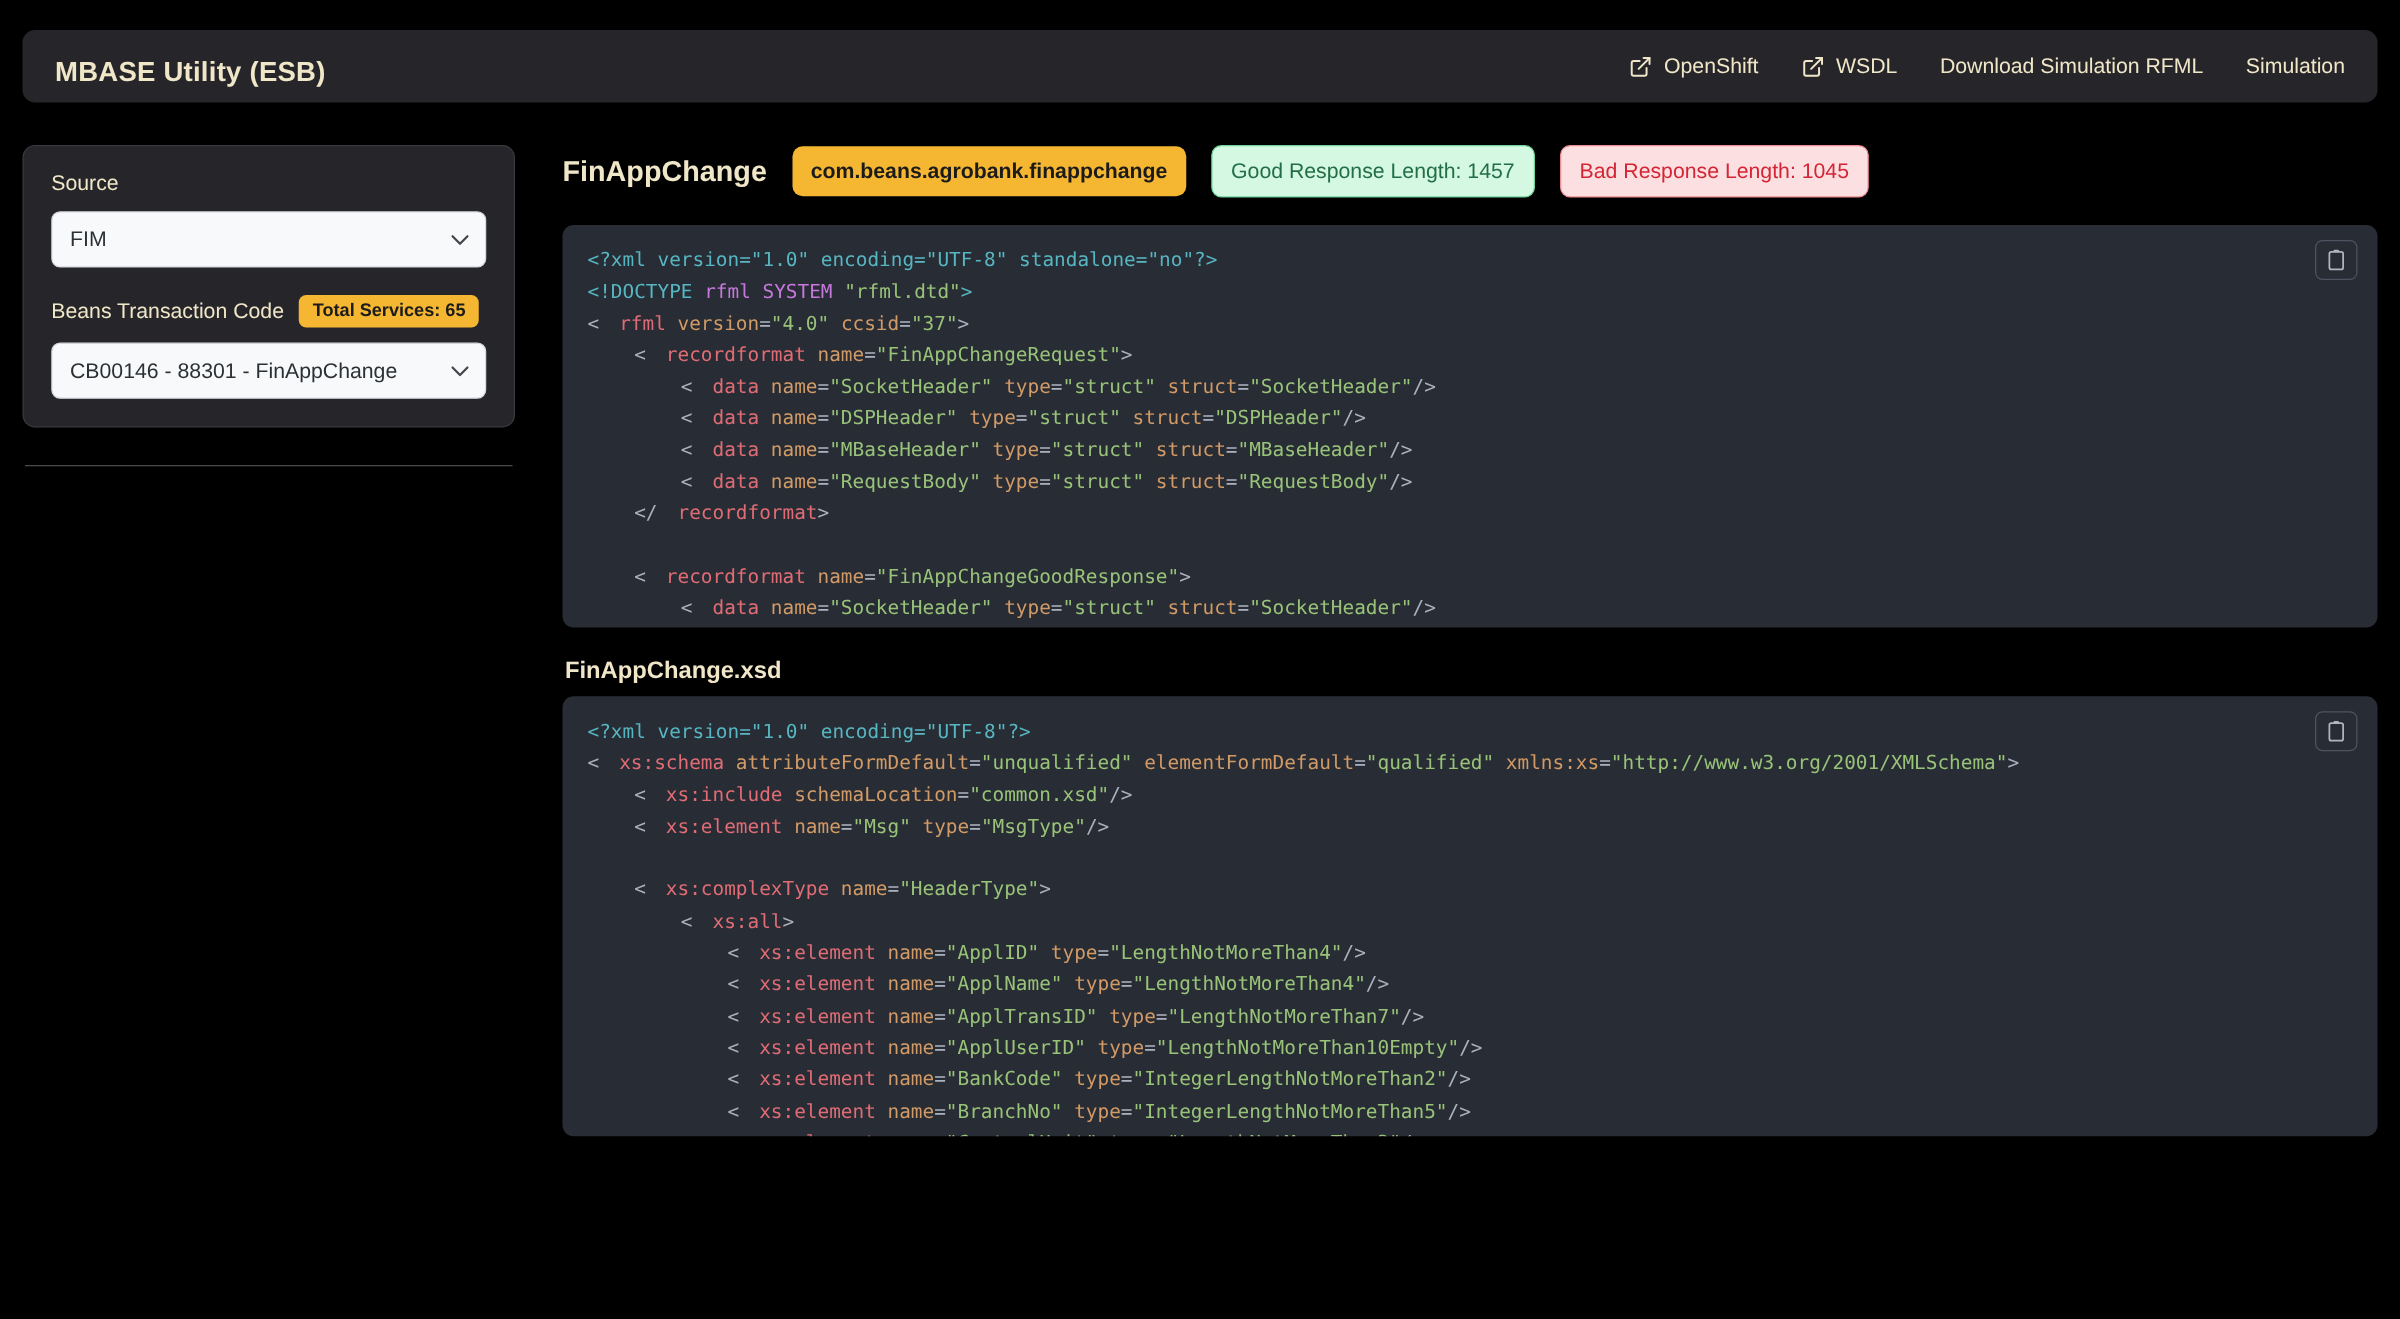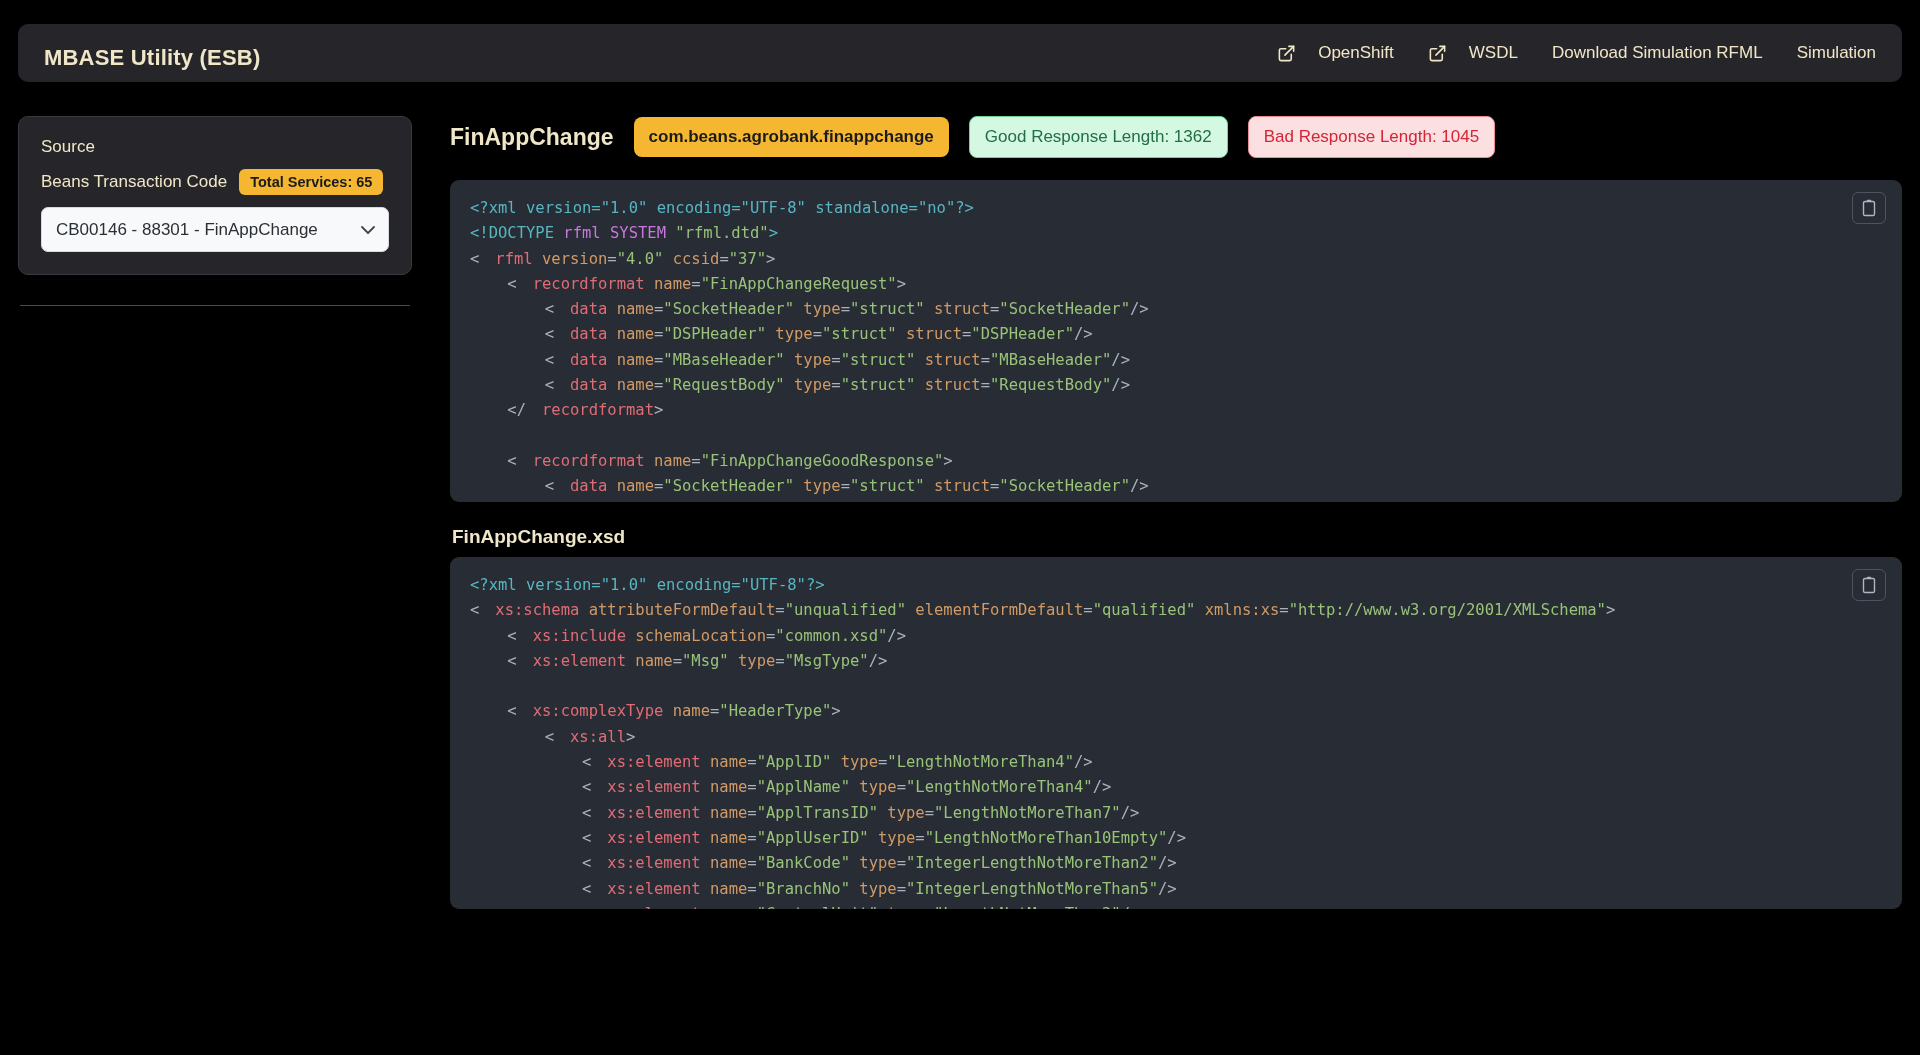--- a/index.html
+++ b/index.html
@@ -34,21 +34,21 @@
     margin-left: auto;
     display: flex;
     align-items: center;
     gap: 34px;
   }
   .nav-link {
     color: #f0e6c8;
     font-size: 17px;
     display: flex;
     align-items: center;
-    gap: 22px;
+    gap: 9px;
     cursor: pointer;
     white-space: nowrap;
   }
   .ext-icon { display: inline-flex; width: 19px; height: 19px; }
   .ext-icon svg { width: 19px; height: 19px; display: block; }
 
   
   .body-wrap {
     display: flex;
     padding: 34px 18px 0 18px;
@@ -266,20 +266,30 @@
     </div>
   </div>
 
   <div class="body-wrap">
 
     <div class="sidebar">
 
       <div class="panel">
         <div class="panel-label">
           <span>Source</span>
+        </div>
+        <div class="select-wrap">
+          <select class="ui-select">
+            <option>FIM</option>
+          </select>
+          <span class="chev">
+            <svg viewBox="0 0 14 9" fill="none" stroke="#43474c" stroke-width="1.8" stroke-linecap="round" stroke-linejoin="round">
+                <polyline points="1,1.5 7,7.5 13,1.5"></polyline>
+              </svg>
+          </span>
         </div>
 
         <div class="panel-label">
           <span>Beans Transaction Code</span>
           <span class="badge-amber">Total Services: 65</span>
         </div>
         <div class="select-wrap">
           <select class="ui-select">
             <option>CB00146 - 88301 - FinAppChange</option>
           </select>
@@ -295,21 +305,21 @@
       <hr class="divider">
 
 
     </div>
 
     <div class="main">
 
       <div class="main-head">
         <div class="main-title">FinAppChange</div>
         <div class="pkg-badge">com.beans.agrobank.finappchange</div>
-        <div class="len-badge len-good">Good Response Length: 1362</div>
+        <div class="len-badge len-good">Good Response Length: 1457</div>
         <div class="len-badge len-bad">Bad Response Length: 1045</div>
       </div>
 
       <div class="code-box rfml">
         <button class="copy-btn">
           <span>
             <svg viewBox="0 0 16 18" fill="none" stroke="#aeb6c4" stroke-width="1.4" stroke-linecap="round" stroke-linejoin="round">
               <rect x="2.5" y="2.5" width="11" height="14" rx="1.6"></rect>
               <path d="M5.8 2.5V1.6a.9.9 0 0 1 .9-.9h2.6a.9.9 0 0 1 .9.9v.9z" fill="#aeb6c4" stroke="none"></path>
             </svg>

